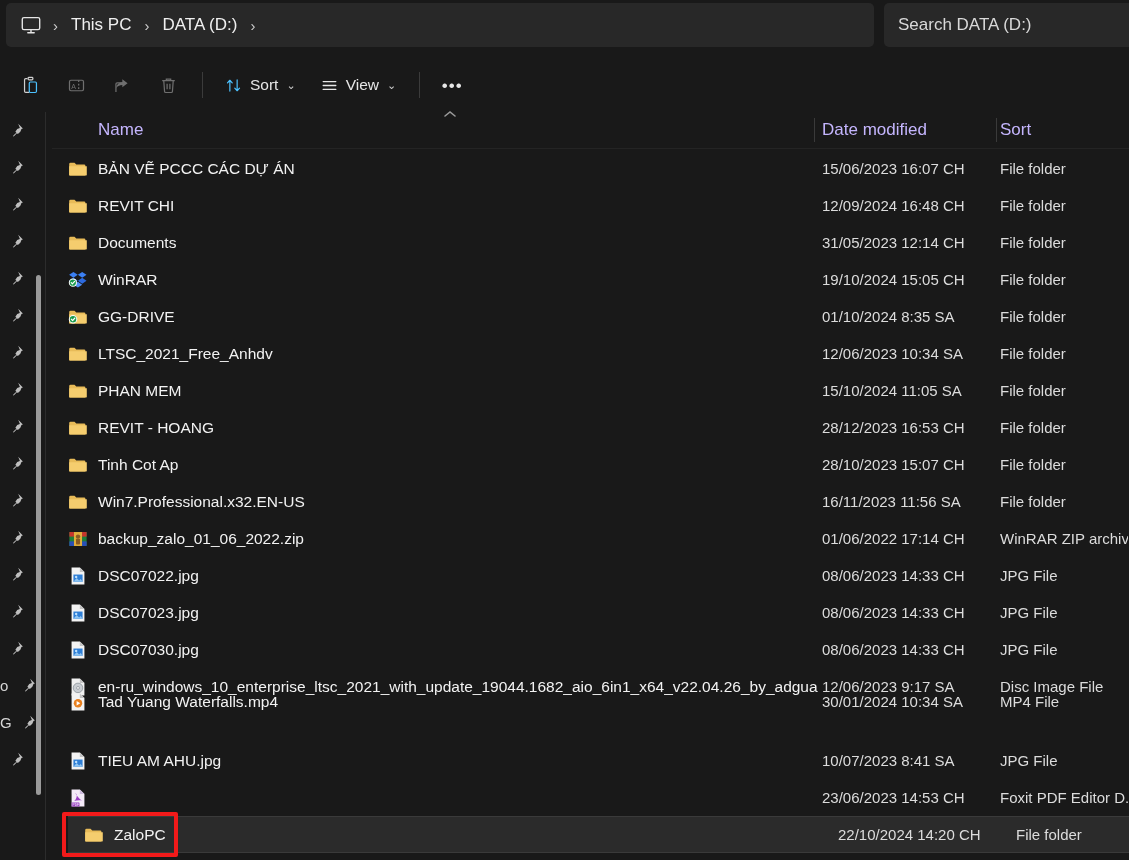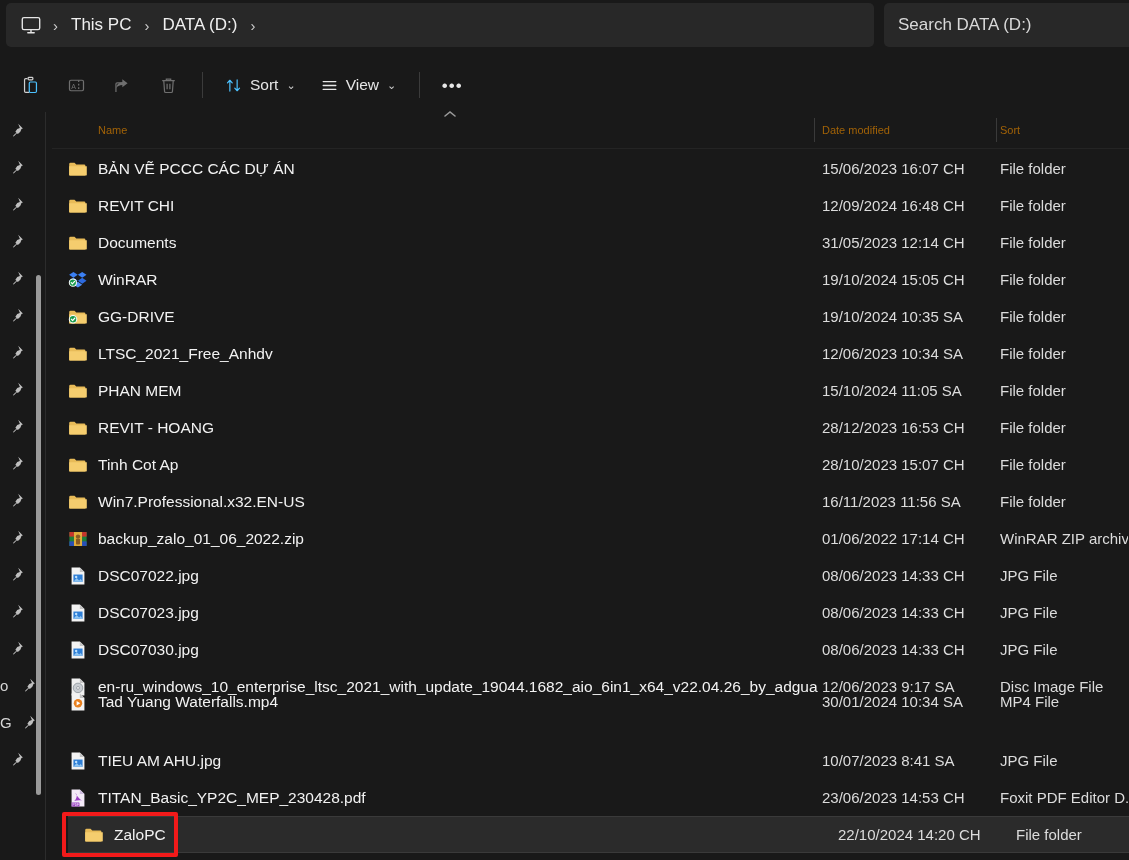--- a/index.html
+++ b/index.html
@@ -72,21 +72,21 @@
     background: #9a9a9a; border-radius: 3px;
   }
 
   
   .colhead {
     position: absolute; left: 52px; top: 112px; width: 1077px; height: 36px;
   }
   .colhead .cell {
     position: absolute; top: 0; height: 36px;
     display: flex; align-items: center;
-    font-size: 11px; color: #a16207; text-align: center;
+    font-size: 17px; color: #c4b5fd; text-align: center;
   }
   .col-div { position: absolute; top: 6px; width: 1px; height: 24px; background: #3a3a3a; }
   .sortcaret { position: absolute; left: 441px; top: 108px; width: 18px; height: 12px; }
   .head-underline { position: absolute; left: 52px; top: 148px; width: 1077px; height: 1px; background: #242424; }
 
   
   .listarea { position: absolute; left: 52px; top: 150px; width: 1077px; height: 710px; }
   .row {
     position: absolute; left: 0; width: 1077px; height: 37px;
     display: flex; align-items: center;
@@ -399,21 +399,21 @@
       <div class="row" style="top: 148px;">
         <span class="icon-cell">
           <svg width="22" height="22" viewBox="0 0 24 24">
         <path d="M2.4 6.6a1.5 1.5 0 0 1 1.5-1.5h4.3l1.9 1.9h8.5a1.5 1.5 0 0 1 1.5 1.5v9.4a1.3 1.3 0 0 1-1.3 1.3H3.7a1.3 1.3 0 0 1-1.3-1.3z" fill="#e8bb58"></path>
         <path d="M2.4 9.1h19.2v8.8a1.3 1.3 0 0 1-1.3 1.3H3.7a1.3 1.3 0 0 1-1.3-1.3z" fill="#f5cd6e"></path>
         <circle cx="6.6" cy="14.4" r="4.1" fill="#1a9b4c" stroke="#ffffff" stroke-width="1.1"></circle>
         <path d="M4.7 14.4l1.4 1.5 2.5-2.8" stroke="#ffffff" stroke-width="1.3" fill="none" stroke-linecap="round" stroke-linejoin="round"></path>
           </svg>
         </span>
         <span class="name-cell">GG-DRIVE</span>
-        <span class="date-cell">19/10/2024 10:35 SA</span>
+        <span class="date-cell">01/10/2024 8:35 SA</span>
         <span class="type-cell">File folder</span>
       </div>
       <div class="row" style="top: 185px;">
         <span class="icon-cell">
           <svg width="22" height="22" viewBox="0 0 24 24">
         <path d="M2.4 6.6a1.5 1.5 0 0 1 1.5-1.5h4.3l1.9 1.9h8.5a1.5 1.5 0 0 1 1.5 1.5v9.4a1.3 1.3 0 0 1-1.3 1.3H3.7a1.3 1.3 0 0 1-1.3-1.3z" fill="#e8bb58"></path>
         <path d="M2.4 9.1h19.2v8.8a1.3 1.3 0 0 1-1.3 1.3H3.7a1.3 1.3 0 0 1-1.3-1.3z" fill="#f5cd6e"></path>
           </svg>
         </span>
         <span class="name-cell">LTSC_2021_Free_Anhdv</span>
@@ -566,21 +566,20 @@
       <div class="row" style="top: 629px;">
         <span class="icon-cell">
           <svg width="22" height="22" viewBox="0 0 24 24">
         <path d="M5 2.6h9l5 5v13.8H5z" fill="#f3eaf8"></path>
         <path d="M14 2.6l5 5h-5z" fill="#cdbadd"></path>
         <path d="M9 6.6c3 1.5 1.5 7-1.2 8.6 2.5-.6 6-1.4 8.4-.4-2.6-1.6-5.6-5-7.2-8.2z" fill="#9b3fc4"></path>
         <rect x="5" y="16.8" width="8.6" height="4.6" rx="0.6" fill="#9b3fc4"></rect>
         <text x="6.1" y="20.3" font-size="3.4" fill="#ffffff" font-family="Liberation Sans, sans-serif">PDF</text>
           </svg>
         </span>
-        <span class="name-cell">TITAN_Basic_YP2C_MEP_230428.pdf</span>
         <span class="date-cell">23/06/2023 14:53 CH</span>
         <span class="type-cell">Foxit PDF Editor D..</span>
       </div>
       <div class="row sel" style="top: 666px; margin-left: 16px;">
         <span class="icon-cell">
           <svg width="22" height="22" viewBox="0 0 24 24">
         <path d="M2.4 6.6a1.5 1.5 0 0 1 1.5-1.5h4.3l1.9 1.9h8.5a1.5 1.5 0 0 1 1.5 1.5v9.4a1.3 1.3 0 0 1-1.3 1.3H3.7a1.3 1.3 0 0 1-1.3-1.3z" fill="#e8bb58"></path>
         <path d="M2.4 9.1h19.2v8.8a1.3 1.3 0 0 1-1.3 1.3H3.7a1.3 1.3 0 0 1-1.3-1.3z" fill="#f5cd6e"></path>
           </svg>
         </span>

